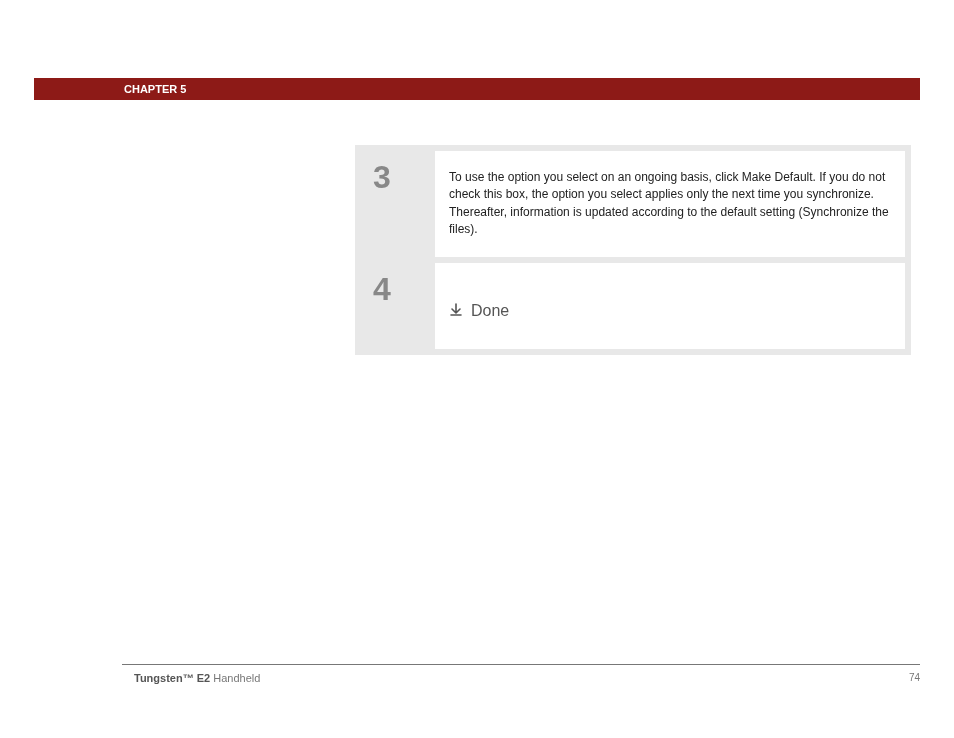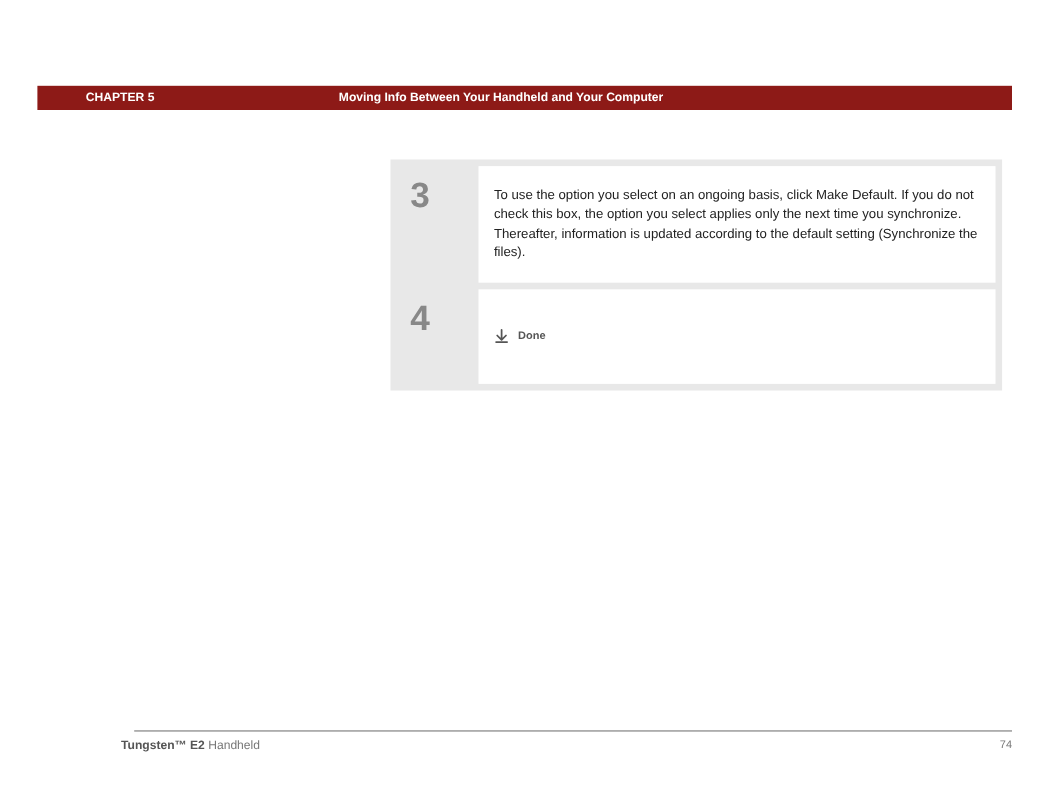--- a/index.html
+++ b/index.html
@@ -17,21 +17,21 @@
     right: 34px;
     height: 22px;
     background: #8d1a17;
     color: #fff;
     font-size: 11px;
     font-weight: bold;
     display: flex;
     align-items: center;
   }
   .header-chapter {
-    margin-left: 44px;
+    margin-left: 90px;
     width: 230px;
   }
   .header-title {
     font-weight: bold;
   }
   .steps-box {
     position: absolute;
     top: 145px;
     left: 355px;
     width: 556px;
@@ -61,51 +61,50 @@
     font-size: 12px;
     color: #222;
     line-height: 1.45;
   }
   .done-row {
     margin-top: 18px;
     display: flex;
     align-items: center;
     gap: 8px;
     color: #555;
-    font-weight: bold;
-    font-size: 10px;
+    font-weight: normal;
+    font-size: 16px;
   }
   .done-icon svg { display: block; }
   .footer-rule {
     position: absolute;
     left: 122px;
     right: 34px;
     top: 664px;
     border-top: 1px solid #777;
   }
   .footer {
     position: absolute;
-    left: 110px;
+    left: 134px;
     right: 34px;
     top: 672px;
     font-size: 11px;
     color: #777;
     display: flex;
     justify-content: space-between;
     text-align: center;
   }
   .footer-left b { color: #555; font-weight: bold; }
   .page-num { color: #777; font-size: 10px; }
 </style>
 </head>
 <body>
 
 <div class="header-bar">
   <span class="header-chapter">CHAPTER 5</span>
-  <span class="header-title">Moving Info Between Your Handheld and Your Computer</span>
 </div>
 
 <div class="steps-box">
 
   <div class="step">
     <div class="step-num">3</div>
     <div class="step-body">
       <span>To use the option you select on an ongoing basis, click Make Default. If you do not check this box, the option you select applies only the next time you synchronize. Thereafter, information is updated according to the default setting (Synchronize the files).</span>
     </div>
   </div>

